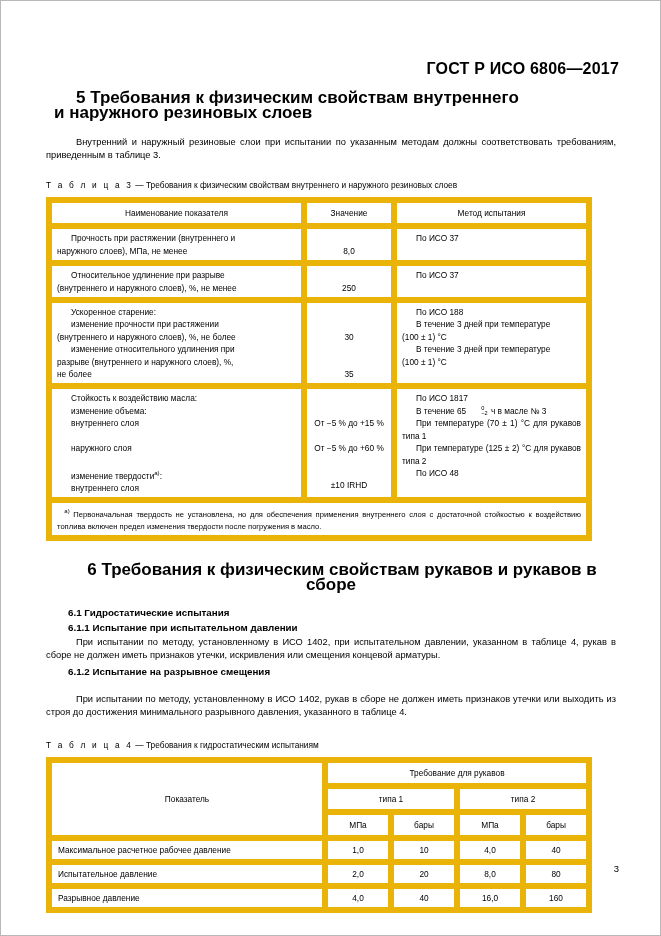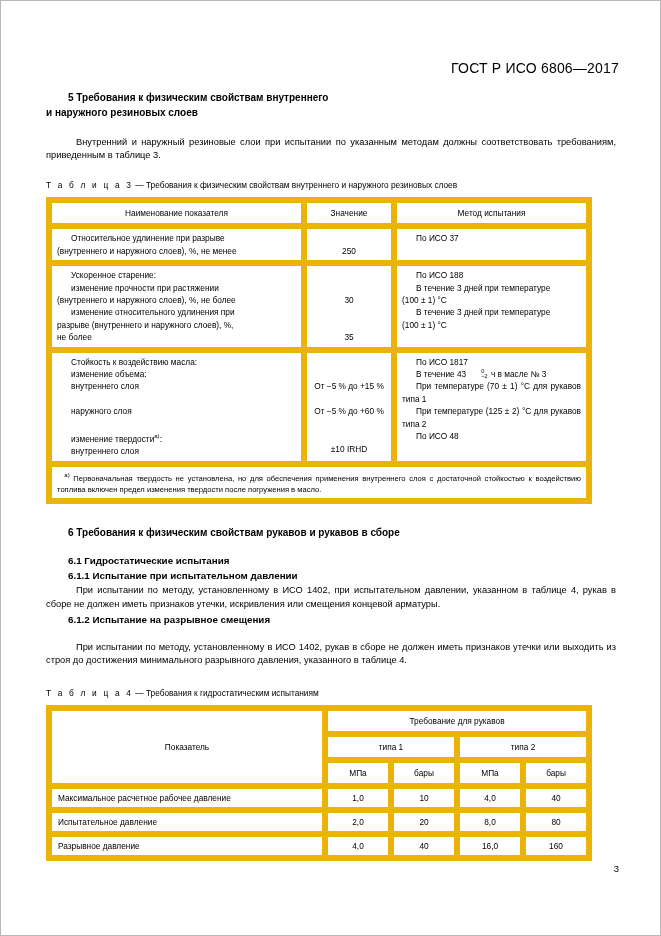--- a/index.html
+++ b/index.html
@@ -23,38 +23,38 @@
     left: 0; top: 0; right: 0; bottom: 0;
     border: 1px solid #b8b8b8;
     pointer-events: none;
   }
 
   
   .doc-header {
     position: absolute;
     top: 60px;
     right: 42px;
-    font-size: 14px;
-    font-weight: normal;
+    font-size: 16px;
+    font-weight: bold;
     letter-spacing: 0.2px;
     white-space: nowrap;
   }
 
   
   .content {
     position: absolute;
     left: 46px;
     top: 88px;
     width: 570px;
   }
 
   h1.sec {
-    font-size: 10px;
+    font-size: 17px;
     font-weight: bold;
-    margin: 0;
+    margin: 8px;
     padding: 0;
     line-height: 15px;
     text-indent: 22px;
   }
   h1.sec .l2 { display: block; text-indent: 0; }
 
   h2.sub {
     font-size: 9.8px;
     font-weight: bold;
     margin: 0;
@@ -183,20 +183,33 @@
       </colgroup>
       <thead>
         <tr>
           <th>Наименование показателя</th>
           <th>Значение</th>
           <th>Метод испытания</th>
         </tr>
       </thead>
       <tbody>
 
+        <tr>
+          <td class="cell-name">
+            <span class="i">Прочность при растяжении (внутреннего и</span>
+            <span class="n">наружного слоев), МПа, не менее</span>
+          </td>
+          <td class="cell-val">
+            <span class="spacer">&nbsp;</span>
+            <span>8,0</span>
+          </td>
+          <td class="cell-method">
+            <span class="i">По ИСО 37</span>
+          </td>
+        </tr>
 
         <tr>
           <td class="cell-name">
             <span class="i">Относительное  удлинение  при  разрыве</span>
             <span class="n">(внутреннего и наружного слоев), %, не менее</span>
           </td>
           <td class="cell-val">
             <span class="spacer">&nbsp;</span>
             <span>250</span>
           </td>
@@ -247,37 +260,37 @@
             <span class="spacer">&nbsp;</span>
             <span>От −5 % до +15 %</span>
             <span class="spacer">&nbsp;</span>
             <span>От −5 % до +60 %</span>
             <span class="spacer">&nbsp;</span>
             <span class="spacer">&nbsp;</span>
             <span>±10 IRHD</span>
           </td>
           <td class="cell-method">
             <span class="i">По ИСО 1817</span>
-            <span class="i">В течение <span>43</span><span class="tol"><span>0</span><span>−2</span></span> ч в масле № 3</span>
+            <span class="i">В течение <span>65</span><span class="tol"><span>0</span><span>−2</span></span> ч в масле № 3</span>
             <span class="i">При температуре (70 ± 1) °C для рукавов типа 1</span>
             <span class="i">При температуре (125 ± 2) °C для рукавов типа 2</span>
             <span class="i">По ИСО 48</span>
           </td>
         </tr>
 
         <tr>
           <td class="footnote-cell" colspan="3">
             &nbsp;&nbsp;<span class="mark">a)</span>
             <span>Первоначальная твердость не установлена, но для обеспечения применения внутреннего слоя с достаточной стойкостью к воздействию топлива включен предел изменения твердости после погружения в масло.</span>
           </td>
         </tr>
       </tbody>
     </table>
 
-    <h1 class="sec" style="margin-top:21px;">6  Требования к физическим свойствам рукавов и рукавов в сборе</h1>
+    <h1 class="sec" style="margin-top:21px;text-align:center;">6  Требования к физическим свойствам рукавов и рукавов в сборе</h1>
 
     <h2 class="sub" style="margin-top:14px;">6.1  Гидростатические испытания</h2>
     <h2 class="sub" style="margin-top:1px;">6.1.1  Испытание при испытательном давлении</h2>
     <p class="body ind" style="margin-top:1px;">При испытании по методу, установленному в ИСО 1402, при испытательном давлении, указанном в таблице 4, рукав в сборе не должен иметь признаков утечки, искривления или смещения концевой арматуры.</p>
 
     <h2 class="sub" style="margin-top:2px;">6.1.2  Испытание на разрывное смещения</h2>
     <p class="body ind" style="margin-top:14px;">При испытании по методу, установленному в ИСО 1402, рукав в сборе не должен иметь признаков утечки или выходить из строя до достижения минимального разрывного давления, указанного в таблице 4.</p>
 
     <p class="tbl-caption" style="margin-top:20px;">
       <span class="sp">Т а б л и ц а  4</span><span> — Требования к гидростатическим испытаниям</span>

